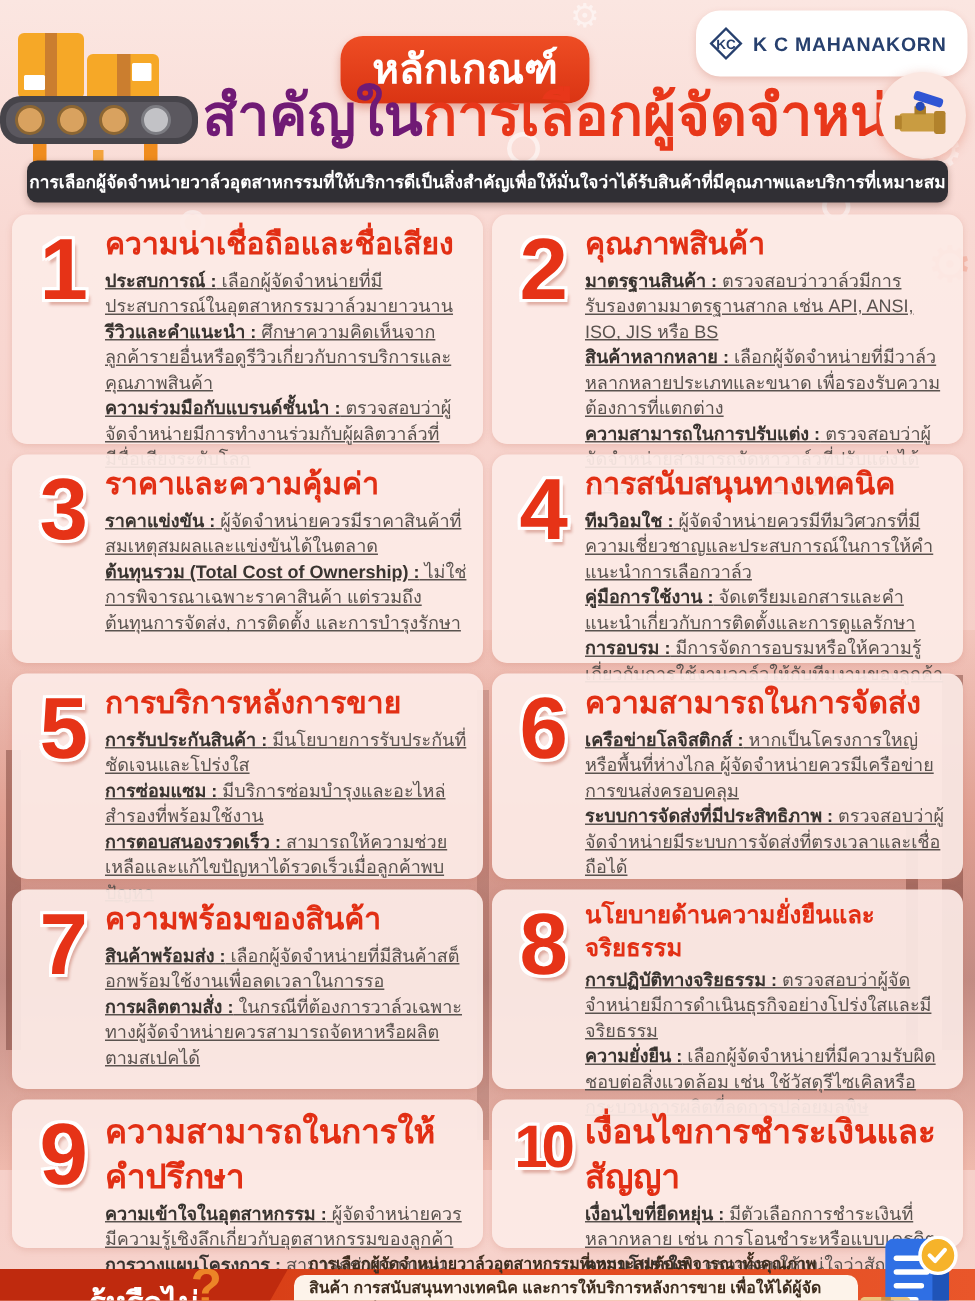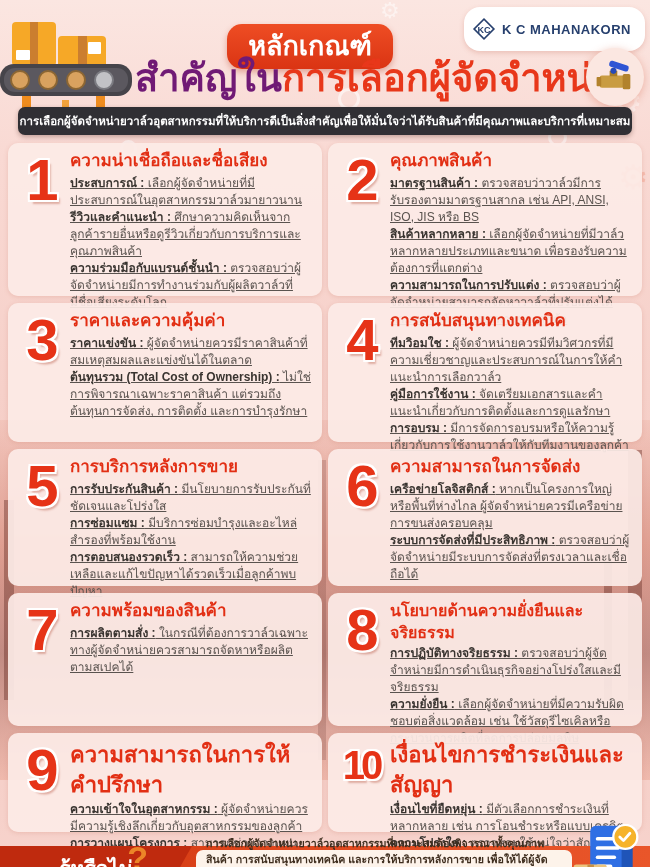--- a/index.html
+++ b/index.html
@@ -67,21 +67,21 @@
   }
   .r1{height:140px;} .r2{height:126px;} .r3{height:124px;} .r4{height:120px;} .r5{height:86px;}
   .num{
     flex:0 0 54px;text-align:center;font-weight:800;font-size:58px;line-height:0.95;
     color:#e63317;padding-top:2px;letter-spacing:-3px;
     text-shadow:-2px -2px 0 #fff,2px -2px 0 #fff,-2px 2px 0 #fff,2px 2px 0 #fff,
       -2px 0 0 #fff,2px 0 0 #fff,0 -2px 0 #fff,0 2px 0 #fff,3px 4px 2px rgba(160,35,12,0.3);
   }
   .num.wide{font-size:40px;letter-spacing:-4px;padding-top:6px;}
   .card-body{flex:1;min-width:0;padding-left:2px;}
-  .card-title{color:#e22f14;font-weight:800;font-size:17px;line-height:1.35;margin:0 0 2px;}
+  .card-title{color:#e22f14;font-weight:800;font-size:20px;line-height:1.35;margin:0 0 2px;}
   .card-title.t-small{font-size:16px;}
   .card-title.t-mid{font-size:22px;}
   .bullet{font-size:12px;line-height:1.42;color:#5a534f;text-decoration:underline;}
   .b-label{font-weight:700;color:#393430;}
 
   
   .know-wrap{position:relative;margin-top:14px;z-index:3;}
   .know-bar{
     position:relative;height:44px;
     background:linear-gradient(90deg,#c93009 0%,#de451c 38%,#e9562a 100%);
@@ -227,20 +227,21 @@
       <div class="card-title">ความสามารถในการจัดส่ง</div>
       <div class="bullet"><span class="b-label">เครือข่ายโลจิสติกส์ :</span><span> หากเป็นโครงการใหญ่หรือพื้นที่ห่างไกล ผู้จัดจำหน่ายควรมีเครือข่ายการขนส่งครอบคลุม</span></div>
       <div class="bullet"><span class="b-label">ระบบการจัดส่งที่มีประสิทธิภาพ :</span><span> ตรวจสอบว่าผู้จัดจำหน่ายมีระบบการจัดส่งที่ตรงเวลาและเชื่อถือได้</span></div>
     </div>
   </div>
 
   <div class="card r4">
     <div class="num">7</div>
     <div class="card-body">
       <div class="card-title">ความพร้อมของสินค้า</div>
+      <div class="bullet"><span class="b-label">สินค้าพร้อมส่ง :</span><span> เลือกผู้จัดจำหน่ายที่มีสินค้าสต็อกพร้อมใช้งานเพื่อลดเวลาในการรอ</span></div>
       <div class="bullet"><span class="b-label">การผลิตตามสั่ง :</span><span> ในกรณีที่ต้องการวาล์วเฉพาะทางผู้จัดจำหน่ายควรสามารถจัดหาหรือผลิตตามสเปคได้</span></div>
     </div>
   </div>
 
   <div class="card r4">
     <div class="num">8</div>
     <div class="card-body">
       <div class="card-title t-small">นโยบายด้านความยั่งยืนและจริยธรรม</div>
       <div class="bullet"><span class="b-label">การปฏิบัติทางจริยธรรม :</span><span> ตรวจสอบว่าผู้จัดจำหน่ายมีการดำเนินธุรกิจอย่างโปร่งใสและมีจริยธรรม</span></div>
       <div class="bullet"><span class="b-label">ความยั่งยืน :</span><span> เลือกผู้จัดจำหน่ายที่มีความรับผิดชอบต่อสิ่งแวดล้อม เช่น ใช้วัสดุรีไซเคิลหรือกระบวนการผลิตที่ลดการปล่อยมลพิษ</span></div>

